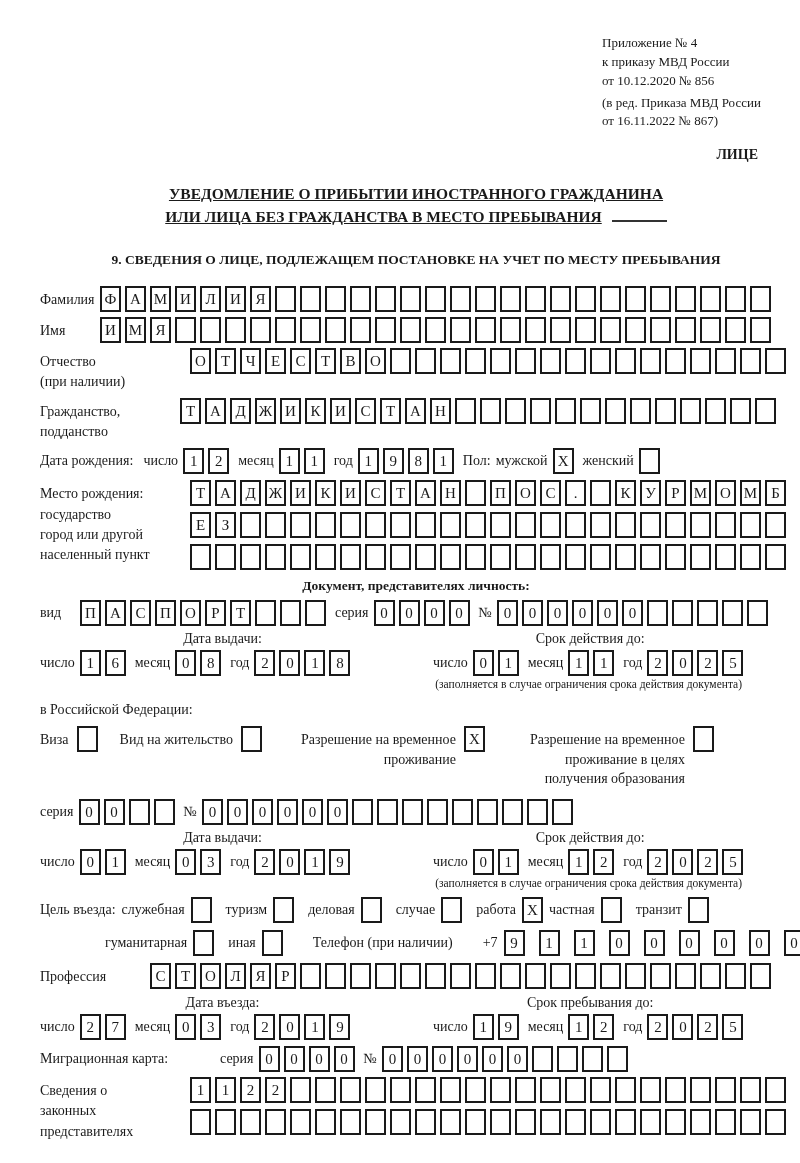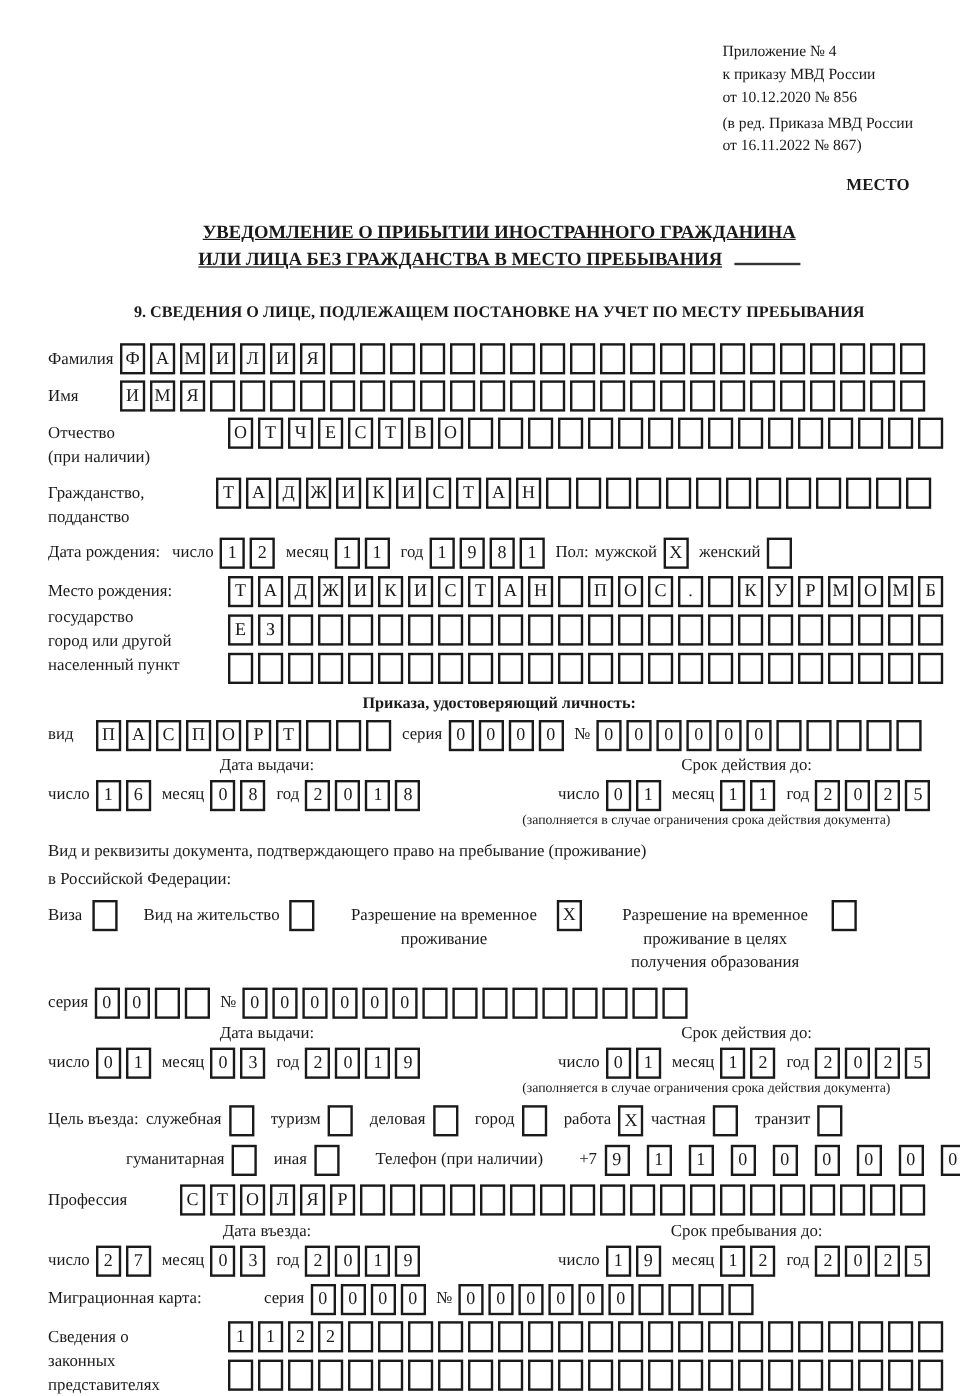--- a/index.html
+++ b/index.html
@@ -35,36 +35,36 @@
     width:21px; height:26px;
     border:2px solid #1a1a1a;
     margin-right:4px;
     text-align:center; font-size:15px; line-height:22px;
     background:#fff;
   }
   .inline-lbl { font-size:14px; line-height:26px; padding:0 5px; flex:none; }
   .doc-header { text-align:center; font-weight:bold; font-size:13.5px; margin:8px 0 6px; }
 
   
-  .date-row { display:flex; align-items:flex-start; margin:2px 0 2px;gap:32px; }
+  .date-row { display:flex; align-items:flex-start; margin:2px 0 2px; }
   .dg { display:flex; flex-direction:column; }
   .dg-l { width:365px; }
   .dg-r { margin-left:28px; }
   .dg-title { text-align:center; font-size:14px; margin-bottom:3px; }
   .dg-fields { display:flex; align-items:center; }
   .small-note { font-size:11.5px; text-align:right; padding-right:50px; margin:2px 0 8px; }
 
   .para { font-size:14px; line-height:1.7; margin:2px 0; }
 
   
   .opt-row { display:flex; align-items:flex-start; margin:4px 0 10px; }
   .opt { display:flex; align-items:flex-start; }
   .opt .cell { margin-right:0; }
   .opt-label { font-size:14px; line-height:1.4; padding-top:4px; margin-right:8px; }
-  .opt-label.c { text-align:center; }
+  .opt-label.c { text-align:right; }
   .wrap170 { width:172px; }
   .wrap178 { width:178px; }
   .purpose-row { display:flex; align-items:center; margin-bottom:7px; }
   .purpose-row .plabel { font-size:14px; margin-right:6px; flex:none; }
   .purpose-row .cell { margin-right:14px; }
   .purpose-row .cell:last-child { margin-right:0; }
   .mt6 { margin-top:6px; }
 </style>
 </head>
 <body>
@@ -72,21 +72,21 @@
 <div class="page">
 
   <div class="appendix">
     <div>Приложение № 4</div>
     <div>к приказу МВД России</div>
     <div>от 10.12.2020 № 856</div>
     <div class="note">(в ред. Приказа МВД России</div>
     <div>от 16.11.2022 № 867)</div>
   </div>
 
-  <div class="forma">МЕСТО</div>
+  <div class="forma">ЛИЦЕ</div>
 
   <div class="title">
     <div>УВЕДОМЛЕНИЕ О ПРИБЫТИИ ИНОСТРАННОГО ГРАЖДАНИНА</div>
     <div><span>ИЛИ ЛИЦА БЕЗ ГРАЖДАНСТВА В МЕСТО ПРЕБЫВАНИЯ</span><span class="title-underline"></span></div>
   </div>
 
   <div class="section-title">9. СВЕДЕНИЯ О ЛИЦЕ, ПОДЛЕЖАЩЕМ ПОСТАНОВКЕ НА УЧЕТ ПО МЕСТУ ПРЕБЫВАНИЯ</div>
 
   <div class="fr">
     <div class="lbl w60">Фамилия</div>
@@ -328,21 +328,21 @@
           <span class="cell"></span>
           <span class="cell"></span>
           <span class="cell"></span>
           <span class="cell"></span>
           <span class="cell"></span>
           <span class="cell"></span>
         </div>
     </div>
   </div>
 
-  <div class="doc-header">Приказа, удостоверяющий личность:</div>
+  <div class="doc-header">Документ, представителях личность:</div>
 
   <div class="fr">
     <span class="inline-lbl" style="padding-left:0; width:40px">вид</span>
     <span class="cells">
         <span class="cell">П</span>
         <span class="cell">А</span>
         <span class="cell">С</span>
         <span class="cell">П</span>
         <span class="cell">О</span>
         <span class="cell">Р</span>
@@ -416,21 +416,20 @@
             <span class="cell">0</span>
             <span class="cell">2</span>
             <span class="cell">5</span>
           </span>
       </div>
     </div>
   </div>
   <div class="small-note">(заполняется в случае ограничения срока действия документа)</div>
 
   <div class="para">
-    <div>Вид и реквизиты документа, подтверждающего право на пребывание (проживание)</div>
     <div>в Российской Федерации:</div>
   </div>
 
   <div class="opt-row">
     <div class="opt">
       <span class="opt-label">Виза</span>
       <span class="cell"></span>
     </div>
     <div class="opt" style="margin-left:22px">
       <span class="opt-label">Вид на жительство</span>
@@ -523,21 +522,21 @@
   <div class="small-note">(заполняется в случае ограничения срока действия документа)</div>
 
   <div class="purpose-row">
     <span class="plabel">Цель въезда:</span>
     <span class="plabel">служебная</span>
     <span class="cell"></span>
     <span class="plabel">туризм</span>
     <span class="cell"></span>
     <span class="plabel">деловая</span>
     <span class="cell"></span>
-    <span class="plabel">город</span>
+    <span class="plabel">случае</span>
     <span class="cell"></span>
     <span class="plabel">работа</span>
     <span class="cell" style="margin-right:6px">X</span>
     <span class="plabel">частная</span>
     <span class="cell"></span>
     <span class="plabel">транзит</span>
     <span class="cell"></span>
   </div>
 
   <div class="purpose-row" style="padding-left:65px">

